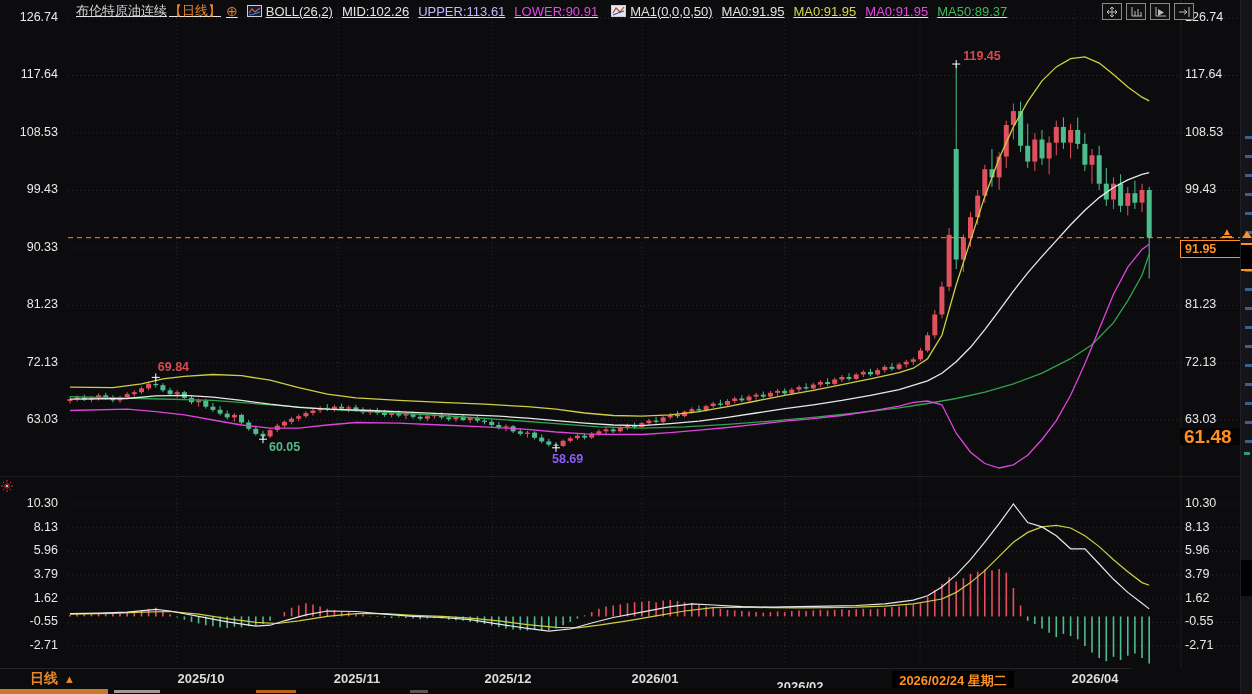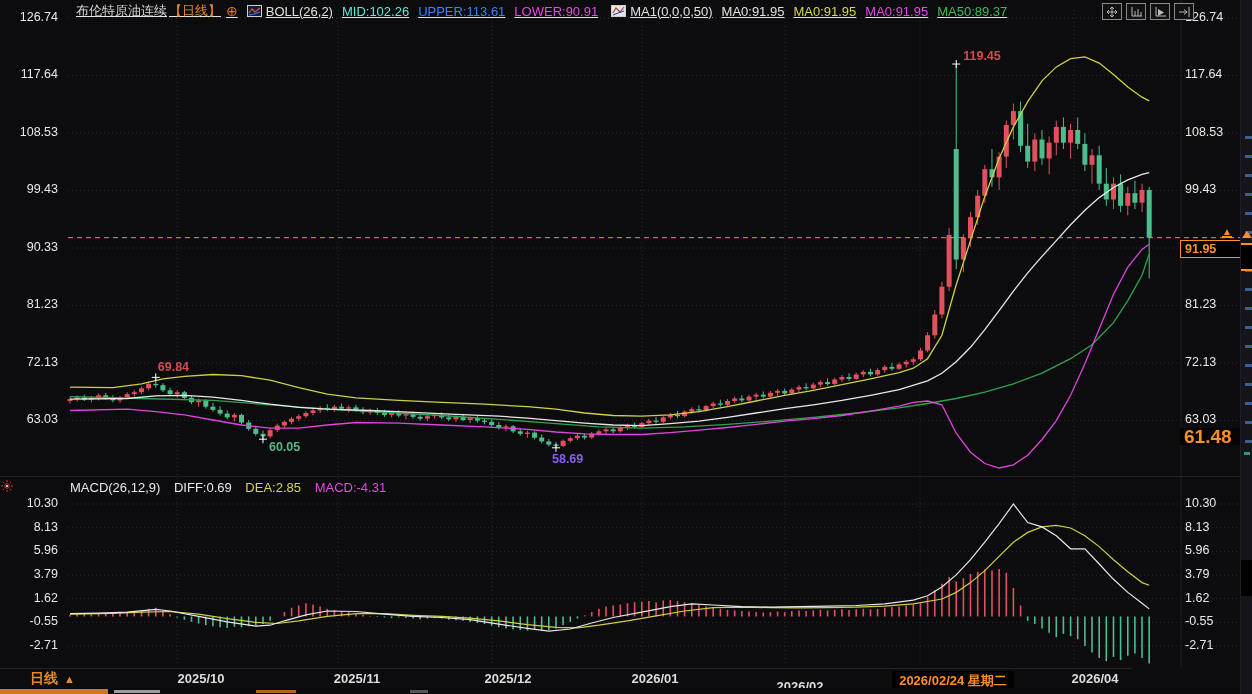--- a/index.html
+++ b/index.html
@@ -560,21 +560,21 @@
     <span class="t">布伦特原油连续</span>
     <span class="orange">【日线】</span>
     <span class="linkicon">⊕</span>
     <span class="mini-icon">
       <svg width="15" height="12">
           <rect x="0.5" y="0.5" width="14" height="11" fill="#10202e" stroke="#cfcfcf"></rect>
           <polyline points="2,8 5,4 8,7 13,3" fill="none" stroke="#e05050" stroke-width="1.2"></polyline>
           <polyline points="2,10 7,9 13,7" fill="none" stroke="#3d7de0" stroke-width="1.2"></polyline>
         </svg>
     </span>
-    <span id="bollseg"><span class="seg" style="color: rgb(224, 224, 224);">BOLL(26,2)</span><span class="seg" style="color: #5eead4;">MID:102.26</span><span class="seg" style="color: #3b82f6;">UPPER:113.61</span><span class="seg" style="color: rgb(226, 74, 226); margin-top: 44px;">LOWER:90.91</span></span>
+    <span id="bollseg"><span class="seg" style="color: rgb(224, 224, 224);">BOLL(26,2)</span><span class="seg" style="color: #e5e5e5;">MID:102.26</span><span class="seg" style="color: #c4b5fd;">UPPER:113.61</span><span class="seg" style="color: rgb(226, 74, 226); margin-top: 44px;">LOWER:90.91</span></span>
     <span class="mini-icon">
       <svg width="15" height="12">
           <rect x="0.5" y="0.5" width="14" height="11" fill="#e8e8e8" stroke="#cfcfcf"></rect>
           <polyline points="2,8 5,3 9,7 13,2" fill="none" stroke="#c03a3a" stroke-width="1.2"></polyline>
           <polyline points="2,10 7,8 13,6" fill="none" stroke="#2a52b0" stroke-width="1.2"></polyline>
         </svg>
     </span>
     <span id="maseg"><span class="seg" style="color: rgb(224, 224, 224);">MA1(0,0,0,50)</span><span class="seg" style="color: rgb(224, 224, 224);">MA0:91.95</span><span class="seg" style="color: rgb(214, 214, 74);">MA0:91.95</span><span class="seg" style="color: rgb(226, 74, 226);">MA0:91.95</span><span class="seg" style="color: rgb(61, 187, 90);">MA50:89.37</span></span>
   </div>
 
@@ -645,26 +645,20 @@
       <div class="anno" style="color: rgb(216, 74, 80); left: 963.228px; top: 49.0436px;">119.45</div>
       <div class="anno" style="color: rgb(216, 74, 80); left: 157.764px; top: 360.38px;">69.84</div>
       <div class="anno" style="color: rgb(83, 185, 135); left: 268.969px; top: 440.214px;">60.05</div>
       <div class="anno" style="color: #8b5cf6; left: 551.996px; top: 451.804px;">58.69</div>
     </div>
 
   <div class="uparrow">▲</div>
   <div class="price-badge">91.95</div>
   <div class="level-badge">61.48</div>
 
-  <div class="macd-hdr">
-    <span class="w">MACD(26,12,9)</span>
-    <span class="w">DIFF:0.69</span>
-    <span class="y">DEA:2.85</span>
-    <span class="m">MACD:-4.31</span>
-  </div>
 
   <span class="alert-ic">
     <svg width="14" height="14">
       <g stroke="#e03030" stroke-width="1">
         <path d="M7 1v2M7 11v2M1 7h2M11 7h2M2.8 2.8l1.4 1.4M9.8 9.8l1.4 1.4M2.8 11.2l1.4-1.4M9.8 4.2l1.4-1.4"></path>
       </g>
       <circle cx="7" cy="7" r="2.2" fill="none" stroke="#e03030"></circle>
       <circle cx="7" cy="7" r="1" fill="#fff"></circle>
     </svg>
   </span>

